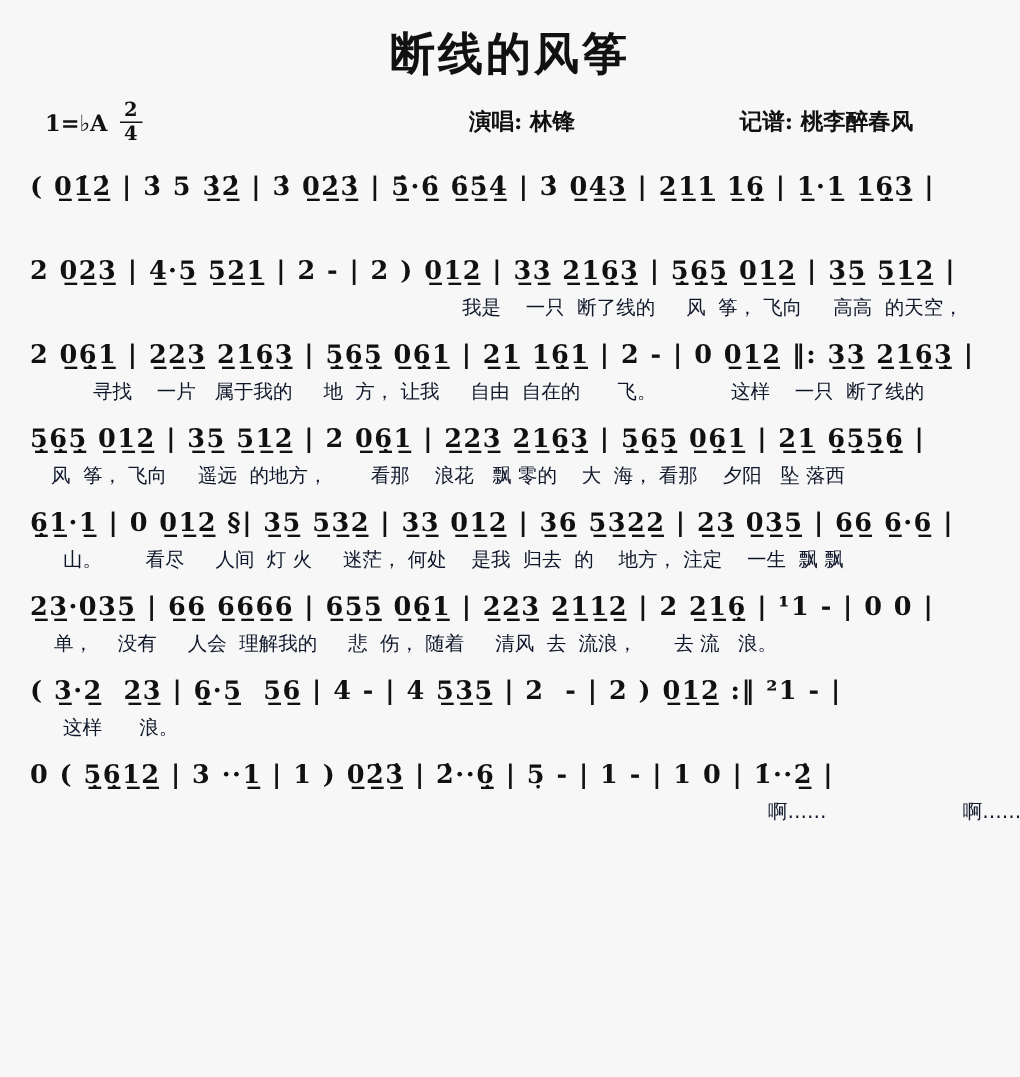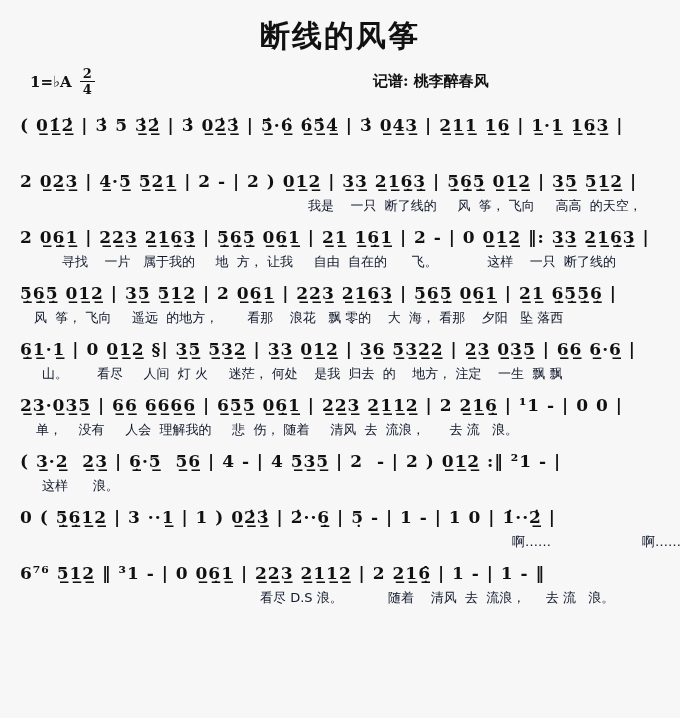--- a/index.html
+++ b/index.html
@@ -77,20 +77,21 @@
   <div class="title">断线的风筝</div>
 
   <div class="meta">
     <div class="keysig">
       <span>1=♭A</span>
       <span class="frac">
         <span class="num">2</span>
         <span class="den">4</span>
       </span>
     </div>
+    <div class="credit performer">演唱: 林锋</div>
     <div class="credit notator">记谱: 桃李醉春风</div>
   </div>
 
   <div class="score">
     <div class="line">
       <div class="notes">( 0̲1̲̇2̲̇ | 3̇ 5 3̲̇2̲̇ | 3̇ 0̲2̲̇3̲̇ | 5̲̇·6̲̇ 6̲̇5̲̇4̲̇ | 3̇ 0̲4̲3̲ | 2̲1̲1̲ 1̲6̲̣ | 1̲·1̲ 1̲6̲̣3̲ |</div>
       <div class="lyrics"></div>
     </div>
     <div class="line">
       <div class="notes">2 0̲2̲3̲ | 4̲·5̲ 5̲2̲1̲ | 2 - | 2 ) 0̲1̲2̲ | 3̲3̲ 2̲1̲6̲̣3̲̣ | 5̲̣6̲̣5̲̣ 0̲1̲2̲ | 3̲5̲ 5̲1̲2̲ |</div>
@@ -113,20 +114,16 @@
       <div class="lyrics">单，    没有     人会  理解我的     悲  伤， 随着     清风  去  流浪，      去 流   浪。</div>
     </div>
     <div class="line">
       <div class="notes">( 3̲·2̲  2̲3̲ | 6̲̣·5̲  5̲6̲ | 4 - | 4 5̲3̲5̲ | 2  - | 2 ) 0̲1̲2̲ :‖ ²1 - |</div>
       <div class="lyrics">这样      浪。</div>
     </div>
     <div class="line">
       <div class="notes">0 ( 5̲̣6̲̣1̲2̲ | 3 ··1̲ | 1 ) 0̲2̲̇3̲̇ | 2̇··6̲̣ | 5̣ - | 1 - | 1 0 | 1̇··2̲̇ |</div>
       <div class="lyrics">啊……                      啊……               啊……</div>
     </div>
-    <div class="line">
-      <div class="notes">6⁷⁶ 5̲1̲2̲ ‖ ³1 - | 0 0̲6̲̣1̲ | 2̲2̲3̲ 2̲1̲1̲2̲ | 2 2̲1̲6̲̣̂ | 1 - | 1 - ‖</div>
-      <div class="lyrics">看尽 D.S 浪。           随着    清风  去  流浪，     去 流   浪。</div>
-    </div>
   </div>
 
 
 </div>
 
 </body></html>

